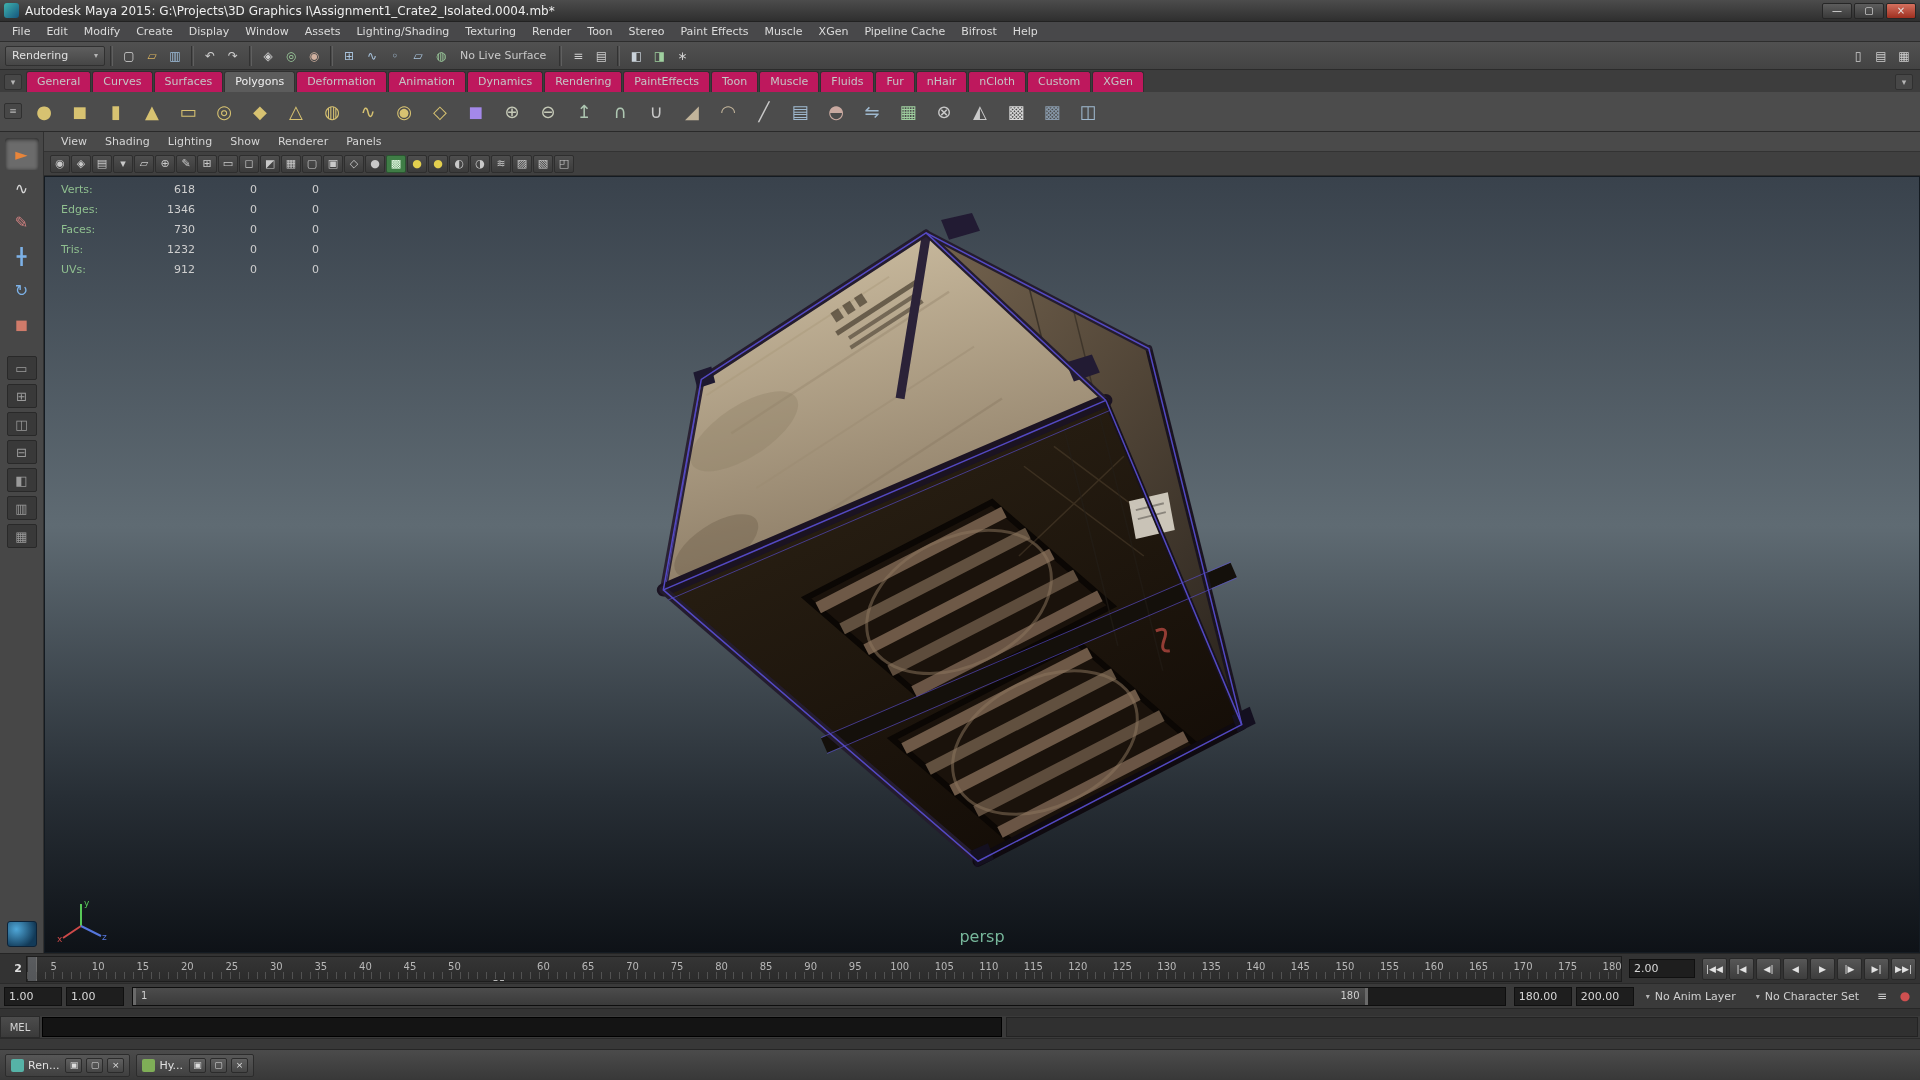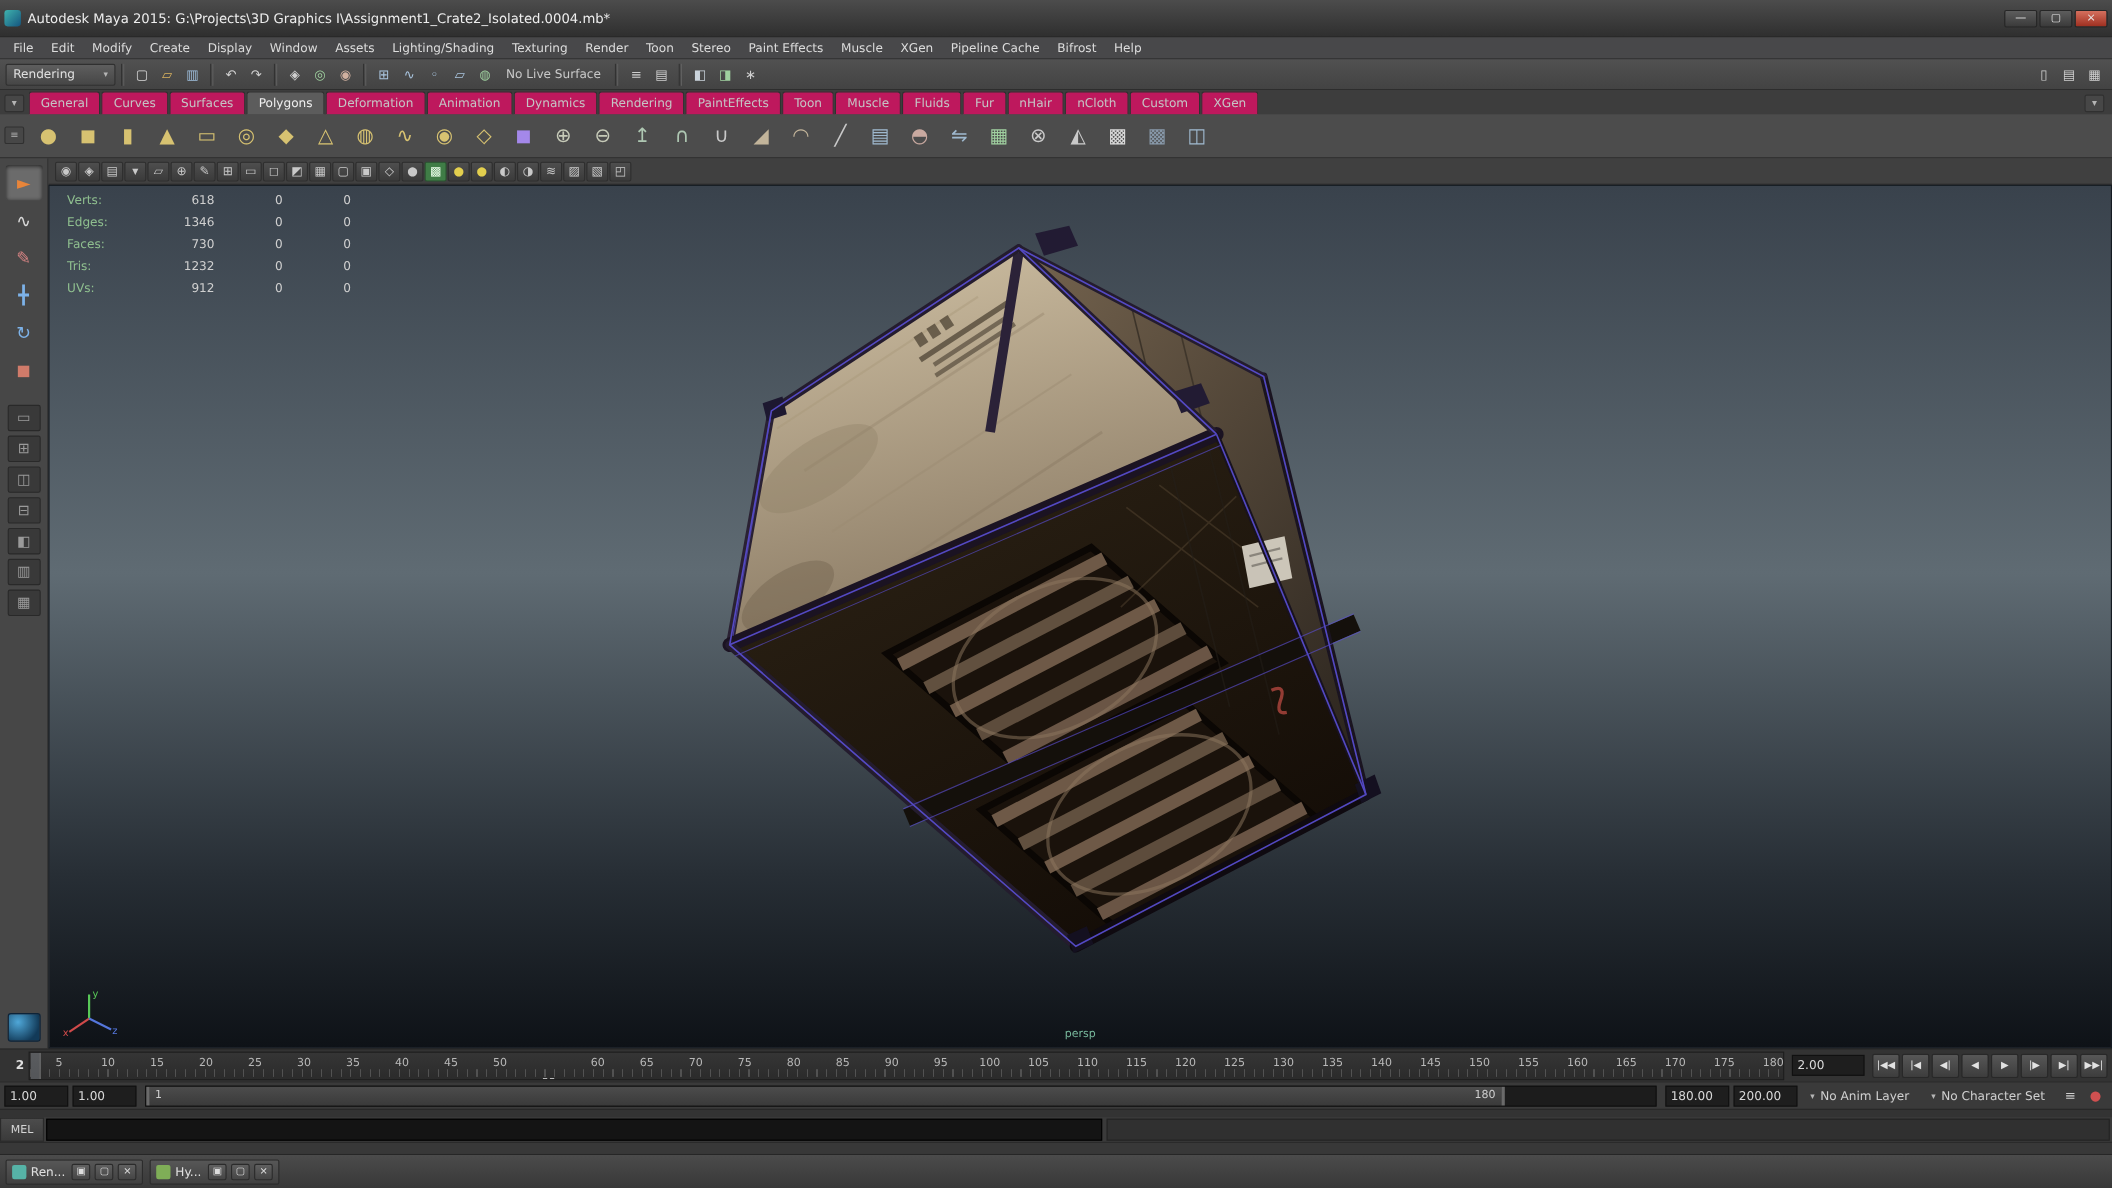--- a/index.html
+++ b/index.html
@@ -1,21 +1,21 @@
 <!DOCTYPE html>
 <html><head>
 <meta charset="utf-8">
 <style>
   *{box-sizing:border-box;margin:0;padding:0}
   html,body{background:#222}
   body{font-family:"DejaVu Sans",sans-serif}
   #app{position:relative;width:1920px;height:1080px;background:#454545;color:#ccc;font-size:11px;display:flex;flex-direction:column;overflow:hidden}
 
   
-  .titlebar{height:34px;background:linear-gradient(#4c4c4c,#2f2f2f);display:flex;align-items:center;padding:0 4px;color:#eee;font-size:12px;border-bottom:1px solid #222}
+  .titlebar{height:22px;background:linear-gradient(#4c4c4c,#2f2f2f);display:flex;align-items:center;padding:0 4px;color:#eee;font-size:12px;border-bottom:1px solid #222}
   .app-icon{width:15px;height:15px;border-radius:3px;background:linear-gradient(135deg,#3fb3ae,#15557f);margin-right:6px;flex:none}
   .title{white-space:nowrap;overflow:hidden;text-overflow:ellipsis}
   .win-btns{margin-left:auto;display:flex;gap:2px}
   .win-btn{width:30px;height:16px;display:flex;align-items:center;justify-content:center;background:linear-gradient(#5d5d5d,#3a3a3a);border:1px solid #262626;border-radius:2px;font-size:10px;color:#e5e5e5;cursor:default}
   .win-btn.close{background:linear-gradient(#d5705e,#9e2f20)}
 
   
   .menubar{height:20px;background:#48484a;display:flex;align-items:center;padding-left:4px;border-bottom:1px solid #2e2e2e}
   .menu-item{padding:2px 8px;color:#dcdcdc;white-space:nowrap}
 
@@ -53,21 +53,21 @@
   .panel-toolbar{height:24px;background:#404040;display:flex;align-items:center;padding-left:6px;gap:1px;border-bottom:1px solid #2c2c2c}
   .pt-icon{width:20px;height:18px;display:flex;align-items:center;justify-content:center;font-size:11px;color:#c9c9c9;background:linear-gradient(#4e4e4e,#3b3b3b);border:1px solid #2e2e2e;border-radius:2px}
   .pt-icon.active{background:#3f7d46;border-color:#2a5330;color:#eaffea}
 
   
   .viewport{position:relative;flex:1;overflow:hidden;border:1px solid #141b22}
   .vp-canvas{position:absolute;inset:0;width:100%;height:100%}
   .hud{position:absolute;top:6px;left:16px;z-index:2;display:grid;grid-template-columns:64px 70px 62px 62px;row-gap:7px;font-size:11px}
   .hud-label{color:#8fbf8f}
   .hud-val{color:#cfcfcf;text-align:right}
-  .camera-label{position:absolute;bottom:6px;left:50%;transform:translateX(-50%);z-index:2;color:#77b79b;font-size:10px}
+  .camera-label{position:absolute;bottom:6px;left:50%;transform:translateX(-50%);z-index:2;color:#77b79b;font-size:16px}
   .axis-gizmo{position:absolute;left:10px;bottom:8px;z-index:2}
 
   
   .time-row{height:30px;background:#333;display:flex;align-items:center;padding:0 4px;gap:4px;border-top:1px solid #252525}
   .frame-badge{width:18px;text-align:right;color:#e0e0e0;font-weight:bold}
   .time-ruler{flex:1;height:26px;position:relative;background:linear-gradient(#353535,#2b2b2b);border:1px solid #1d1d1d;overflow:hidden}
   .time-ruler::after{content:"";position:absolute;left:0;right:0;bottom:2px;height:7px;background:repeating-linear-gradient(90deg,#5e5e5e 0 1px,transparent 1px 8.83px);opacity:.75}
   .tick-label{position:absolute;top:4px;transform:translateX(-50%);font-size:10px;color:#b8b8b8}
   .time-cursor{position:absolute;left:1px;top:0;bottom:0;width:9px;background:rgba(135,140,146,.45);border-right:1px solid #6d6d6d}
   .num-field{width:58px;height:19px;background:#1e1e1e;border:1px solid #101010;color:#d8d8d8;font-size:11px;padding:0 4px;font-family:inherit}
@@ -273,20 +273,29 @@
           <div class="layout-btn">◫</div>
           <div class="layout-btn">⊟</div>
           <div class="layout-btn">◧</div>
           <div class="layout-btn">▥</div>
           <div class="layout-btn">▦</div>
         </div>
       <div class="maya-logo"></div>
     </div>
 
     <div class="panel">
+      <div class="panel-menubar">
+
+      <span class="pmenu">View</span>
+          <span class="pmenu">Shading</span>
+          <span class="pmenu">Lighting</span>
+          <span class="pmenu">Show</span>
+          <span class="pmenu">Renderer</span>
+          <span class="pmenu">Panels</span>
+        </div>
       <div class="panel-toolbar">
 
       <span class="pt-icon">◉</span>
           <span class="pt-icon">◈</span>
           <span class="pt-icon">▤</span>
           <span class="pt-icon">▾</span>
           <span class="pt-icon">▱</span>
           <span class="pt-icon">⊕</span>
           <span class="pt-icon">✎</span>
           <span class="pt-icon">⊞</span>

